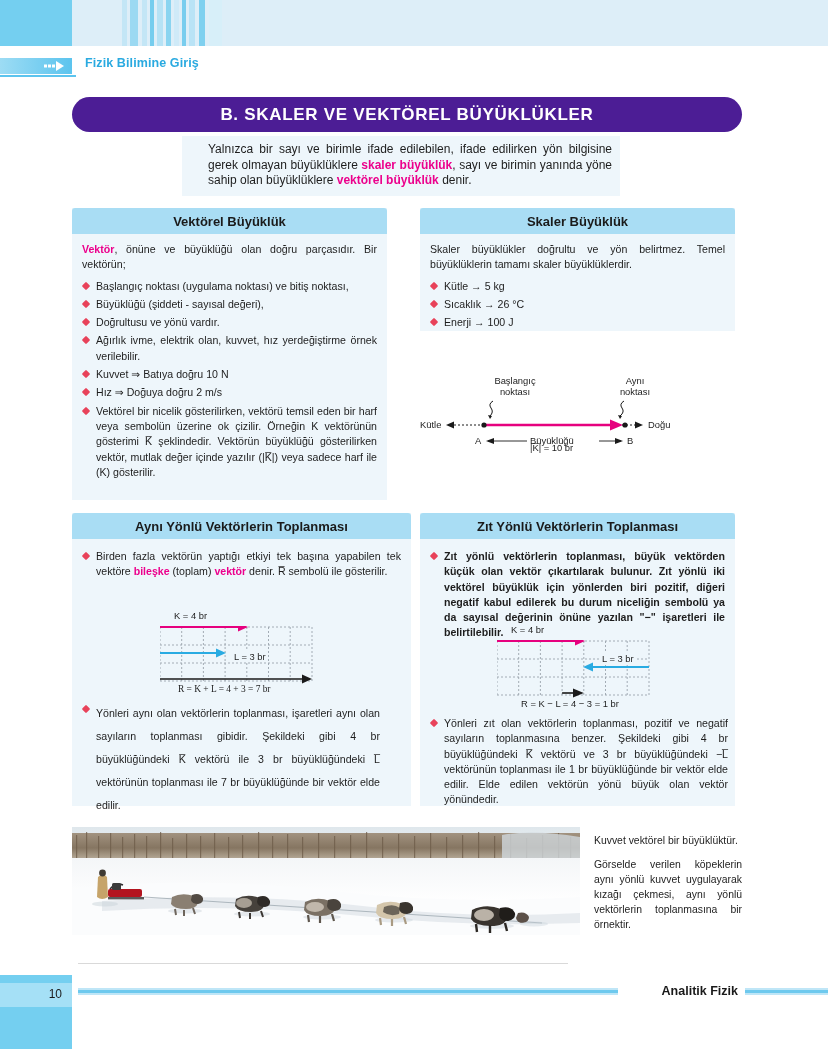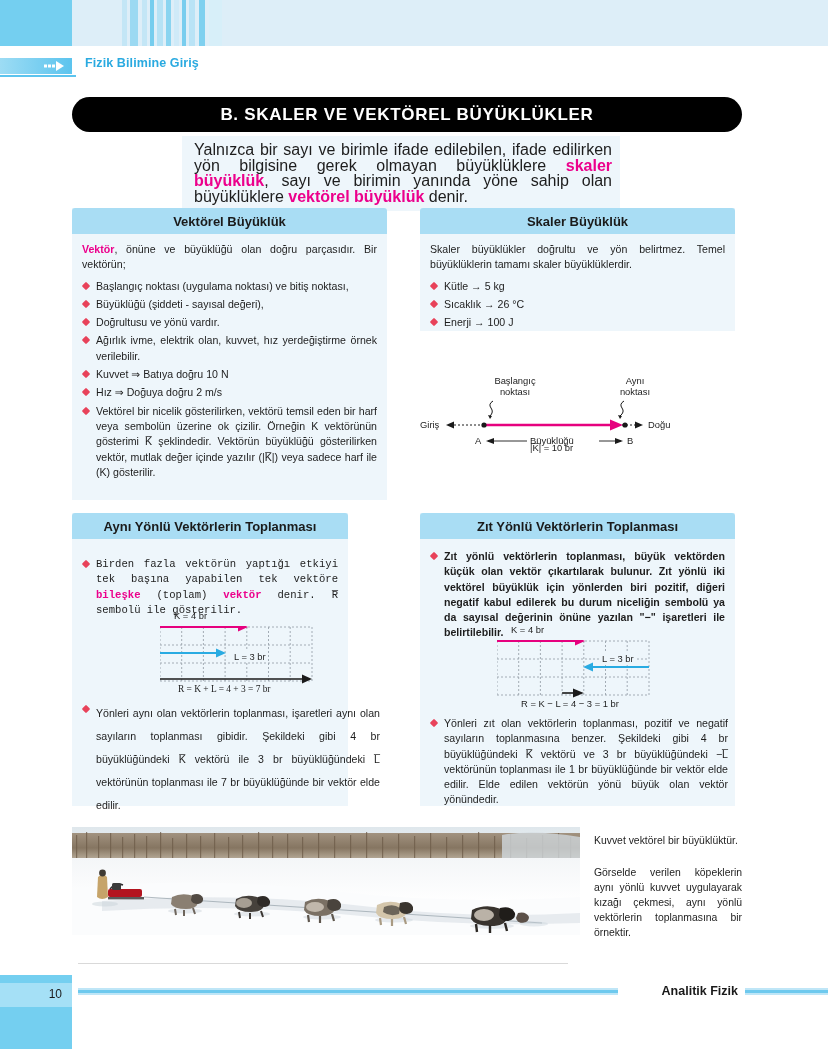--- a/index.html
+++ b/index.html
@@ -42,31 +42,31 @@
   .footrule-left { position: absolute; left: 78px; top: 988px; width: 540px; height: 7px;
      background: linear-gradient(to bottom,#bfe6f7 0 2px,#6ec9ee 2px 5px,#bfe6f7 5px 7px); }
   .footrule-right { position: absolute; left: 745px; top: 988px; width: 83px; height: 7px;
      background: linear-gradient(to bottom,#bfe6f7 0 2px,#6ec9ee 2px 5px,#bfe6f7 5px 7px); }
   .foottext { position: absolute; right: 90px; top: 984px; font-size: 12.5px; font-weight: bold; color: #1a1a1a; }
   .topgrayline { position: absolute; left: 78px; top: 963px; width: 490px; height: 1px; background: #d9d9d9; }
 
   
   .banner {
     position: absolute; left: 72px; top: 97px; width: 670px; height: 35px;
-    background: #000000; border-radius: 18px;
+    background: #4c1d95; border-radius: 18px;
     display: flex; align-items: center; justify-content: center;
   }
   .banner span {
     color: #ffffff; font-size: 17px; font-weight: bold; letter-spacing: .7px;
   }
 
   
   .intro {
-    position: absolute; left: 182px; top: 136px; width: 438px; padding: 6px 8px 7px 12px;
-    background: #eef6fb; font-size: 16px; line-height: 15.5px; color: #1d1d1d;
+    position: absolute; left: 182px; top: 136px; width: 438px; padding: 6px 8px 7px 26px;
+    background: #eef6fb; font-size: 12px; line-height: 15.5px; color: #1d1d1d;
     text-align: justify;
   }
   .pink { color: #ec008c; font-weight: bold; }
 
   
   .card { position: absolute; background: #eef6fb; }
   .card .hdr {
     height: 26px; background: #a9ddf4; display: flex; align-items: center; justify-content: center;
     border-radius: 3px 3px 0 0;
   }
@@ -76,40 +76,40 @@
 
   ul.bl { list-style: none; margin: 6px 0 0 0; }
   ul.bl li { position: relative; padding-left: 14px; margin-bottom: 3px; text-align: justify; }
   ul.bl li .dia {
     position: absolute; left: 1px; top: 4px; width: 6px; height: 6px;
     background: #e8425a; transform: rotate(45deg); border-radius: 1px;
   }
 
   .card-v  { left: 72px;  top: 208px; width: 315px; height: 292px; }
   .card-s  { left: 420px; top: 208px; width: 315px; height: 123px; }
-  .card-a  { left: 72px;  top: 513px; width: 276px; height: 293px; }
+  .card-a  { left: 72px;  top: 513px; width: 339px; height: 293px; }
   .card-z  { left: 420px; top: 513px; width: 315px; height: 293px; }
 
   
   .vecdef { position: absolute; left: 420px; top: 370px; width: 320px; height: 115px; }
 
   
   .griddiag { position: absolute; }
   .lbl { position: absolute; font-size: 9.4px; color: #1d1d1d; white-space: nowrap; }
 
   
   .photo {
     position: absolute; left: 72px; top: 827px; width: 508px; height: 108px;
     overflow: hidden; background: #eef2f5;
   }
   .caption {
     position: absolute; left: 594px; top: 833px; width: 148px;
     font-size: 10.4px; line-height: 15px; color: #1d1d1d; text-align: justify;
   }
-  .caption p + p { margin-top: 17px; }
+  .caption p + p { margin-top: 9px; }
 </style>
 </head>
 <body>
 
 <div class="top-band">
   <div class="fill"></div>
   <div class="solidblock"></div>
   <div class="stripe" style="left:122px;width:5px;background:#c3e6f6;"></div>
   <div class="stripe" style="left:130px;width:8px;background:#9bd9f2;"></div>
   <div class="stripe" style="left:142px;width:5px;background:#c3e6f6;"></div>
@@ -198,34 +198,34 @@
     <rect x="107" y="64" width="72" height="14" fill="#ffffff"></rect>
   </svg>
   <div class="lbl" style="left:55px;top:5px;text-align:center;width:80px;">
     <span>Başlangıç</span><br>
     <span>noktası</span>
   </div>
   <div class="lbl" style="left:180px;top:5px;text-align:center;width:70px;">
     <span>Aynı</span><br>
     <span>noktası</span>
   </div>
-  <div class="lbl" style="left:0px;top:49px;">Giriş</div>
+  <div class="lbl" style="left:0px;top:49px;">Kütle</div>
   <div class="lbl" style="left:228px;top:49px;">Doğu</div>
   <div class="lbl" style="left:55px;top:65px;">A</div>
   <div class="lbl" style="left:207px;top:65px;">B</div>
   <div class="lbl" style="left:110px;top:65px;">Büyüklüğü</div>
   <div class="lbl" style="left:110px;top:72px;">|K̅| = 10 br</div>
 </div>
 
 <div class="card card-a">
   <div class="hdr">
     <span>Aynı Yönlü Vektörlerin Toplanması</span>
   </div>
   <div class="body">
-    <ul class="bl" style="margin-top:10px;font-family:Liberation Mono, monospace;">
+    <ul class="bl" style="margin-top:2px;">
       <li><span class="dia"></span><span>Birden fazla vektörün yaptığı etkiyi tek başına yapabilen tek vektöre </span><span class="pink">bileşke</span><span> (toplam) </span><span class="pink">vektör</span><span> denir. R̅ sembolü ile gösterilir.</span></li>
     </ul>
   </div>
 </div>
 
 <div class="griddiag" style="left:160px;top:626px;width:190px;height:60px;">
   <svg width="190" height="62" viewBox="0 0 190 62">
     <g stroke="#9aa4ad" stroke-width="0.9" stroke-dasharray="2,2">
       <line x1="0" y1="1" x2="152" y2="1"></line>
       <line x1="0" y1="19" x2="152" y2="19"></line>

